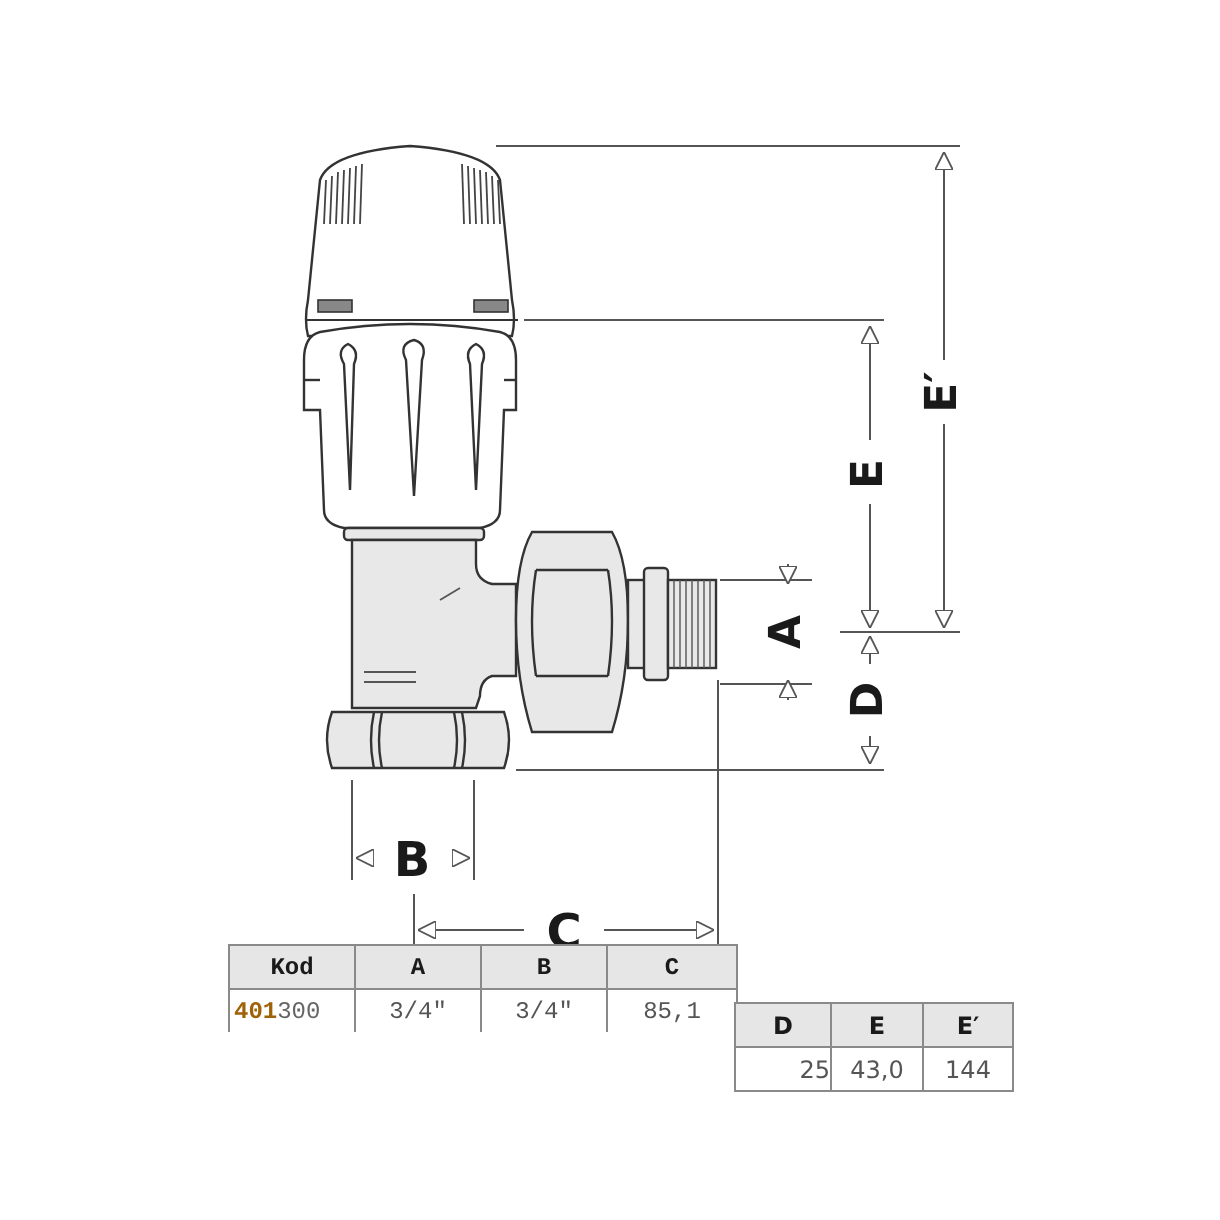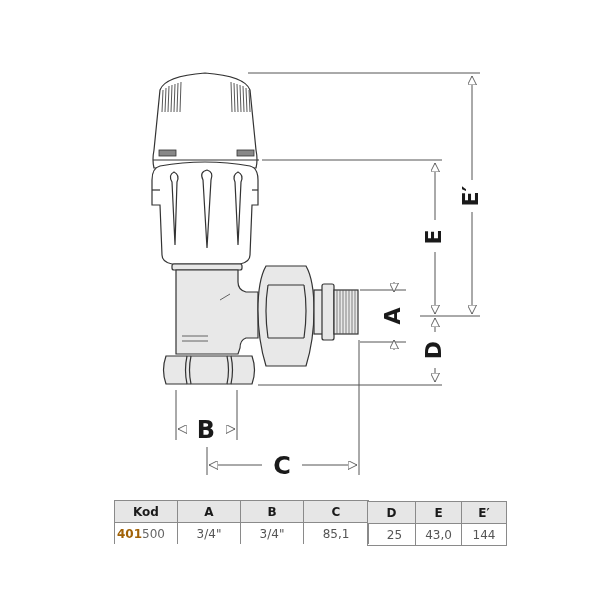--- a/index.html
+++ b/index.html
@@ -4,21 +4,21 @@
 <style>
   html, body { margin:0; padding:0; background:#ffffff; }
   body { width:610px; height:610px; position:relative; overflow:hidden; font-family:"DejaVu Sans", sans-serif; }
   #drawing { position:absolute; left:0; top:0; width:610px; height:490px; }
   .dim-label { font-family:"DejaVu Sans", sans-serif; font-weight:bold; fill:#1a1a1a; }
   .tbl { position:absolute; border-collapse:collapse; font-family:"DejaVu Sans", sans-serif; }
   .tbl th, .tbl td { border:1px solid #8a8a8a; text-align:center; padding:0; height:21px; }
   .tbl th { background:#e6e6e6; font-weight:bold; font-size:12px; color:#1a1a1a; }
   .tbl td { font-size:12px; color:#555; font-weight:normal; }
   .tbl tr.data td { border-bottom:none; }
-  #tbl1 { left:114px; top:500px; }
+  #tbl1 { left:114px; top:472px;font-family:Liberation Mono, monospace; }
   #tbl2 { left:367px; top:501px; }
   .kod-bold { font-weight:bold; color:#a16207; }
   .kod-light { color:#666; }
 </style>
 </head>
 <body>
 
 <svg id="drawing" viewBox="0 0 610 490" xmlns="http://www.w3.org/2000/svg">
   <defs>
     <marker id="arr" viewBox="0 0 10 10" refX="10" refY="5" markerWidth="9" markerHeight="9" orient="auto-start-reverse">
@@ -147,35 +147,35 @@
 <table id="tbl1" class="tbl">
   <tbody>
       <tr>
     <th style="width:62px">Kod</th>
     <th style="width:62px">A</th>
     <th style="width:62px">B</th>
     <th style="width:64px">C</th>
   </tr>
   <tr class="data">
     <td style="text-align:left; padding-left:2px;">
-      <span class="kod-bold">401</span><span class="kod-light">500</span>
+      <span class="kod-bold">401</span><span class="kod-light">300</span>
     </td>
     <td>3/4"</td>
     <td>3/4"</td>
     <td>85,1</td>
   </tr>
 </tbody>
   </table>
 
 <table id="tbl2" class="tbl">
   <tbody>
       <tr>
     <th style="width:47px">D</th>
     <th style="width:45px">E</th>
     <th style="width:44px">E′</th>
   </tr>
   <tr>
-    <td style="text-align:center; padding-left:6px;margin-left:16px;">25</td>
+    <td style="text-align:right; padding-left:6px;margin-left:16px;">25</td>
     <td>43,0</td>
     <td>144</td>
   </tr>
 </tbody>
   </table>
 
 </body></html>

